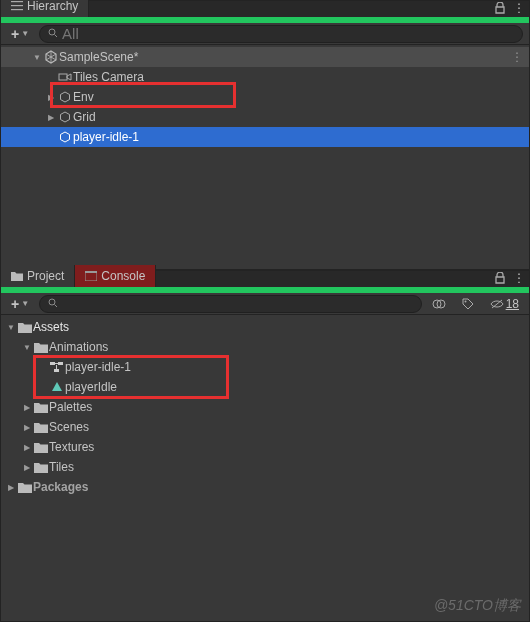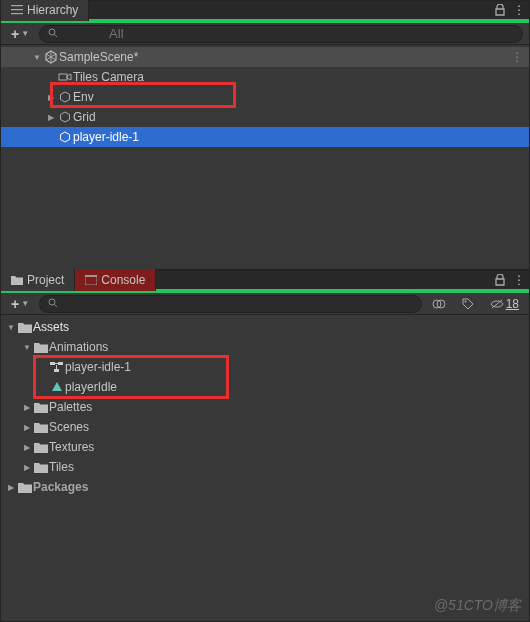--- a/index.html
+++ b/index.html
@@ -2,31 +2,31 @@
 <html><head>
 <meta charset="utf-8">
 <style>
   * { margin: 0; padding: 0; box-sizing: border-box; font-family: -apple-system, Arial, sans-serif; }
   body { background: #383838; color: #c4c4c4; font-size: 12px; width: 530px; height: 622px; display: flex; flex-direction: column; overflow: hidden; }
 
   .panel { display: flex; flex-direction: column; background: #383838; border: 1px solid #232323; }
   .panel.hierarchy { height: 270px; }
   .panel.project { flex: 1; }
 
-  .tab-row { display: flex; align-items: center; height: 22px; background: #282828; border-bottom: 4px solid #22c55e; }
+  .tab-row { display: flex; align-items: flex-end; height: 22px; background: #282828; border-bottom: 6px solid #22c55e; }
   .tab { display: flex; align-items: center; gap: 4px; padding: 3px 10px; background: #383838; height: 22px; border-right: 1px solid #232323; }
   .tab.inactive { background: #7f1d1d; }
   .tab-spacer { flex: 1; }
   .tab-icon { display:inline-flex; }
 
   .toolbar { display: flex; align-items: center; gap: 6px; height: 22px; background: #393939; padding: 0 6px; border-bottom: 1px solid #232323; }
   .btn { display: inline-flex; align-items: center; justify-content: center; height: 18px; padding: 0 4px; border-radius: 2px; cursor: pointer; }
   .drop { font-size: 8px; margin-left: 2px; opacity: .8; }
   .search { flex: 1; height: 18px; background: #2b2b2b; border: 1px solid #202020; border-radius: 9px; display: flex; align-items: center; padding: 0 8px; color: #8a8a8a; gap: 4px; }
-  .search input { flex:1; background: transparent; border: none; outline: none; color: #c4c4c4; font-size: 13px; margin-left: 47px; }
+  .search input { flex:1; background: transparent; border: none; outline: none; color: #c4c4c4; font-size: 15px; }
   .toolbar-icons { display: flex; gap: 8px; align-items: center; }
 
   .tree { flex: 1; overflow: auto; background: #383838; padding-top: 2px; }
   .row { display: flex; align-items: center; height: 20px; position: relative; }
   .row.scene-hdr { background: #4c4c4c; }
   .row.selected { background: #2e6cd0; color: #fff; }
   .indent { display:inline-block; }
   .toggle { width: 12px; text-align: center; font-size: 8px; opacity: .7; cursor: pointer; }
   .icon { width: 16px; display: inline-flex; justify-content: center; }
   .label { white-space: nowrap; }

